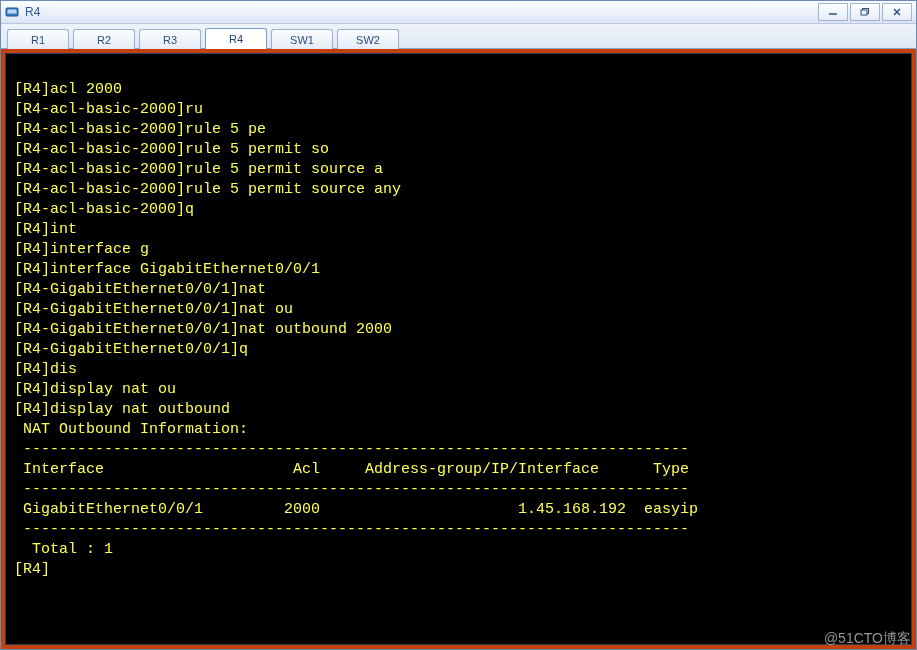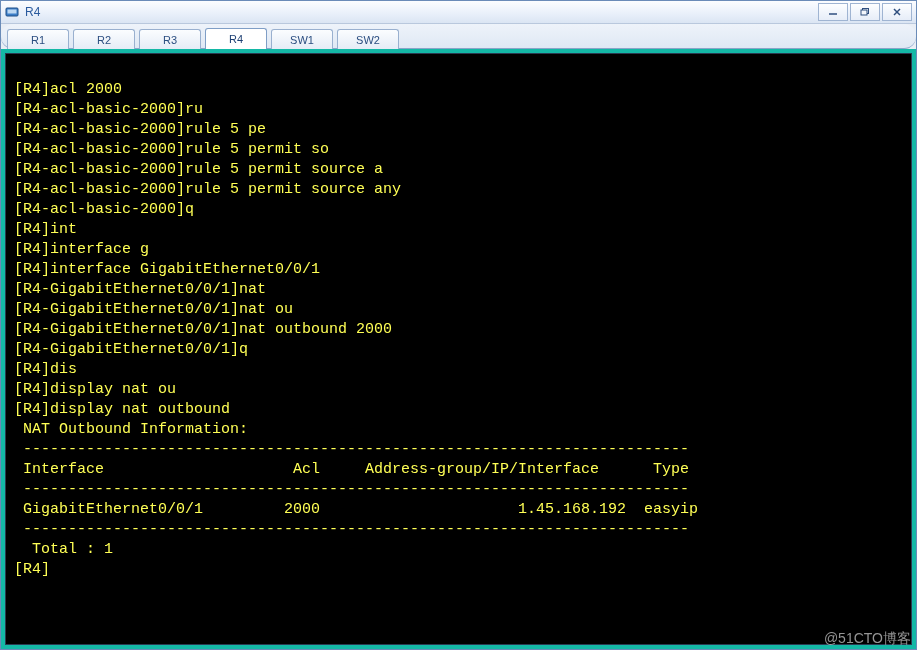--- a/index.html
+++ b/index.html
@@ -65,21 +65,20 @@
   }
   .winbtn svg { display: block; }
 
   .tabstrip {
     height: 22px;
     display: flex;
     align-items: flex-end;
     padding: 2px 6px 0 6px;
     background: linear-gradient(#eef3fa, #dfe8f4);
     border-bottom: 1px solid #8aa4c8;
-    border-radius: 12px;
   }
   .tab {
     min-width: 62px;
     height: 20px;
     box-sizing: border-box;
     border: 1px solid #99b0cf;
     border-bottom: none;
     border-radius: 3px 3px 0 0;
     background: linear-gradient(#fbfdff, #e5ecf6);
     display: flex;
@@ -97,21 +96,21 @@
     background: #ffffff;
     border-color: #7f9ec6;
     color: #1d3f73;
     font-weight: normal;
     height: 21px;
     z-index: 2;
   }
 
   .terminal-wrap {
     flex: 1 1 auto;
-    background: #14b8a6;
+    background: #c2410c;
     padding: 4px;
     display: flex;
   }
   .terminal {
     flex: 1 1 auto;
     background: #000000;
     color: #cccccc;
     font-family: "Consolas", "Courier New", monospace;
     font-size: 15px;
     line-height: 20px;

